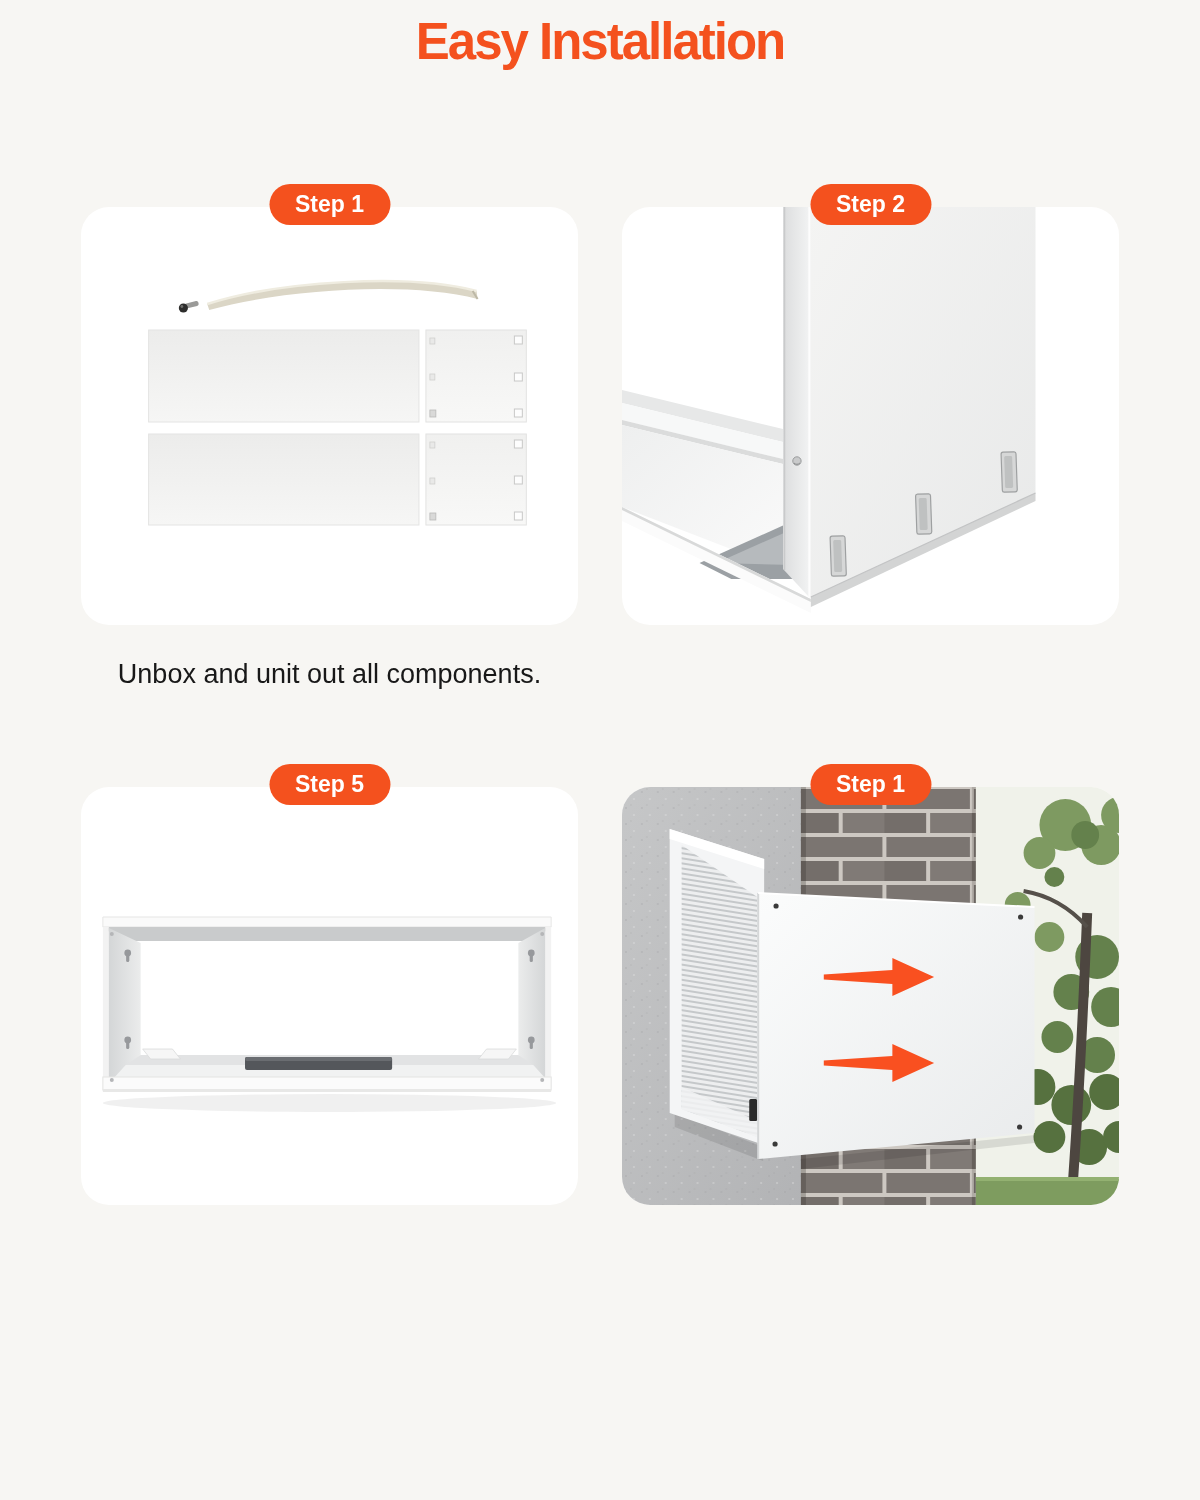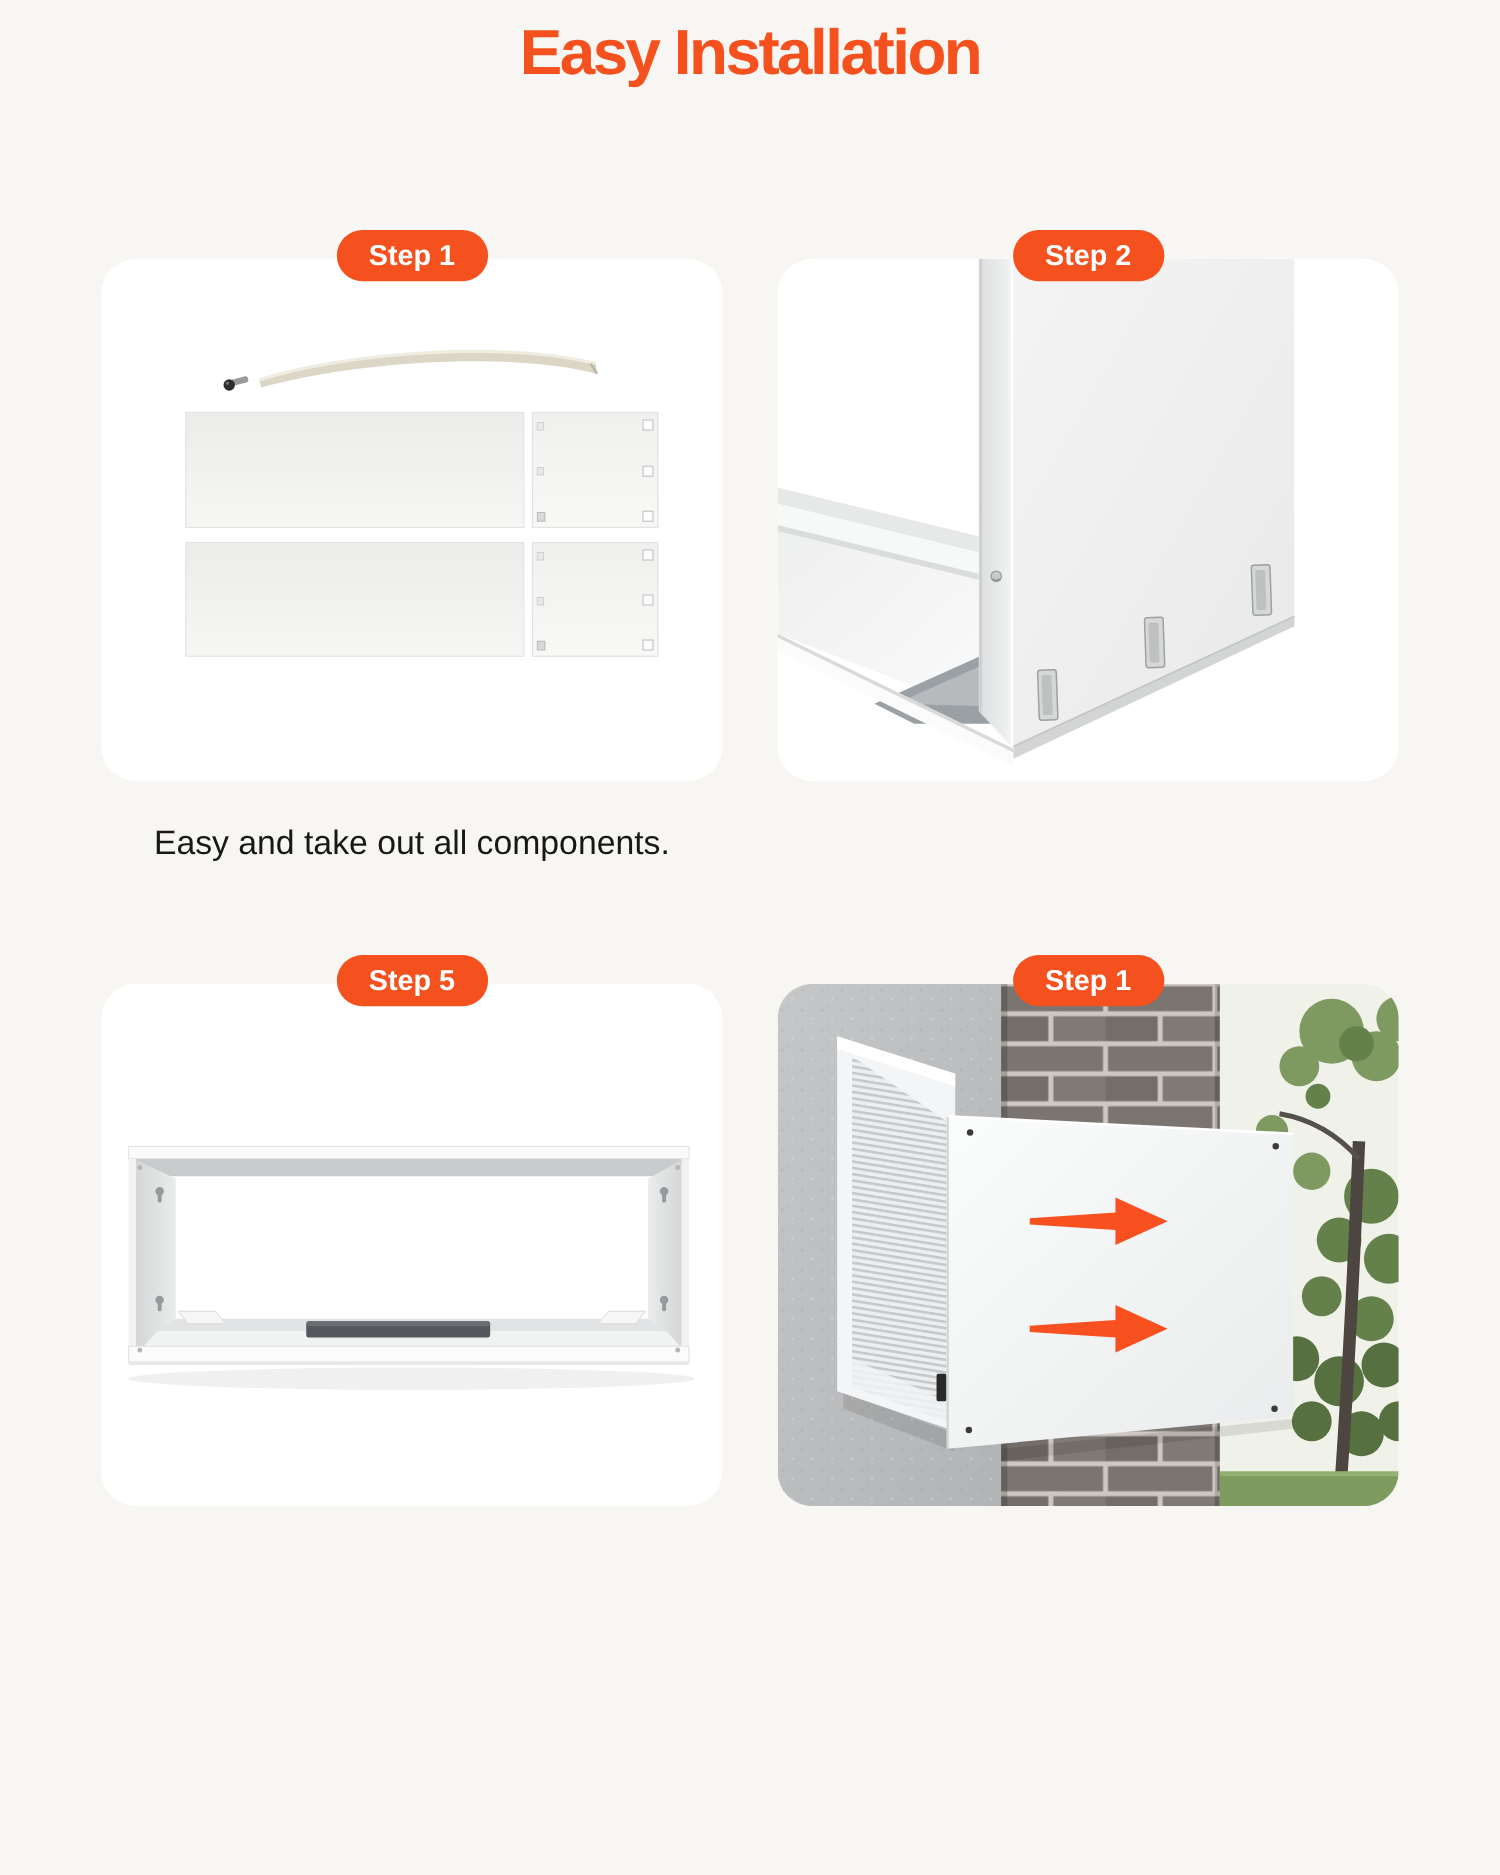--- a/index.html
+++ b/index.html
@@ -105,21 +105,21 @@
             <rect x="347" y="227" width="101" height="91" fill="url(#c1-panel2)" stroke="#E2E2E1" stroke-width="1"></rect>
             <rect x="436" y="233" width="8" height="8" fill="#FDFDFD" stroke="#C8C8C7" stroke-width="1"></rect>
             <rect x="436" y="269" width="8" height="8" fill="#FDFDFD" stroke="#C8C8C7" stroke-width="1"></rect>
             <rect x="436" y="305" width="8" height="8" fill="#FDFDFD" stroke="#C8C8C7" stroke-width="1"></rect>
             <rect x="351" y="235" width="5" height="6" fill="#E9E9E8" stroke="#CFCFCE" stroke-width="0.8"></rect>
             <rect x="351" y="271" width="5" height="6" fill="#E9E9E8" stroke="#CFCFCE" stroke-width="0.8"></rect>
             <rect x="351" y="306" width="6" height="7" fill="#D9D9D8" stroke="#B9B9B8" stroke-width="0.8"></rect>
           </g>
         </svg>
       </div>
-      <p class="step-caption">Easy and take out all components.</p>
+      <p class="step-caption">Unbox and unit out all components.</p>
     </section>
 
     <section class="step">
       <div class="step-badge">Step 2</div>
       <div class="step-card">
         <svg viewBox="0 0 500 418" preserveAspectRatio="none">
           <defs>
             <linearGradient id="c2-edge" x1="0" y1="0" x2="1" y2="0">
               <stop offset="0" stop-color="#DCDDDE"></stop>
                 <stop offset="1" stop-color="#F3F4F4"></stop>

